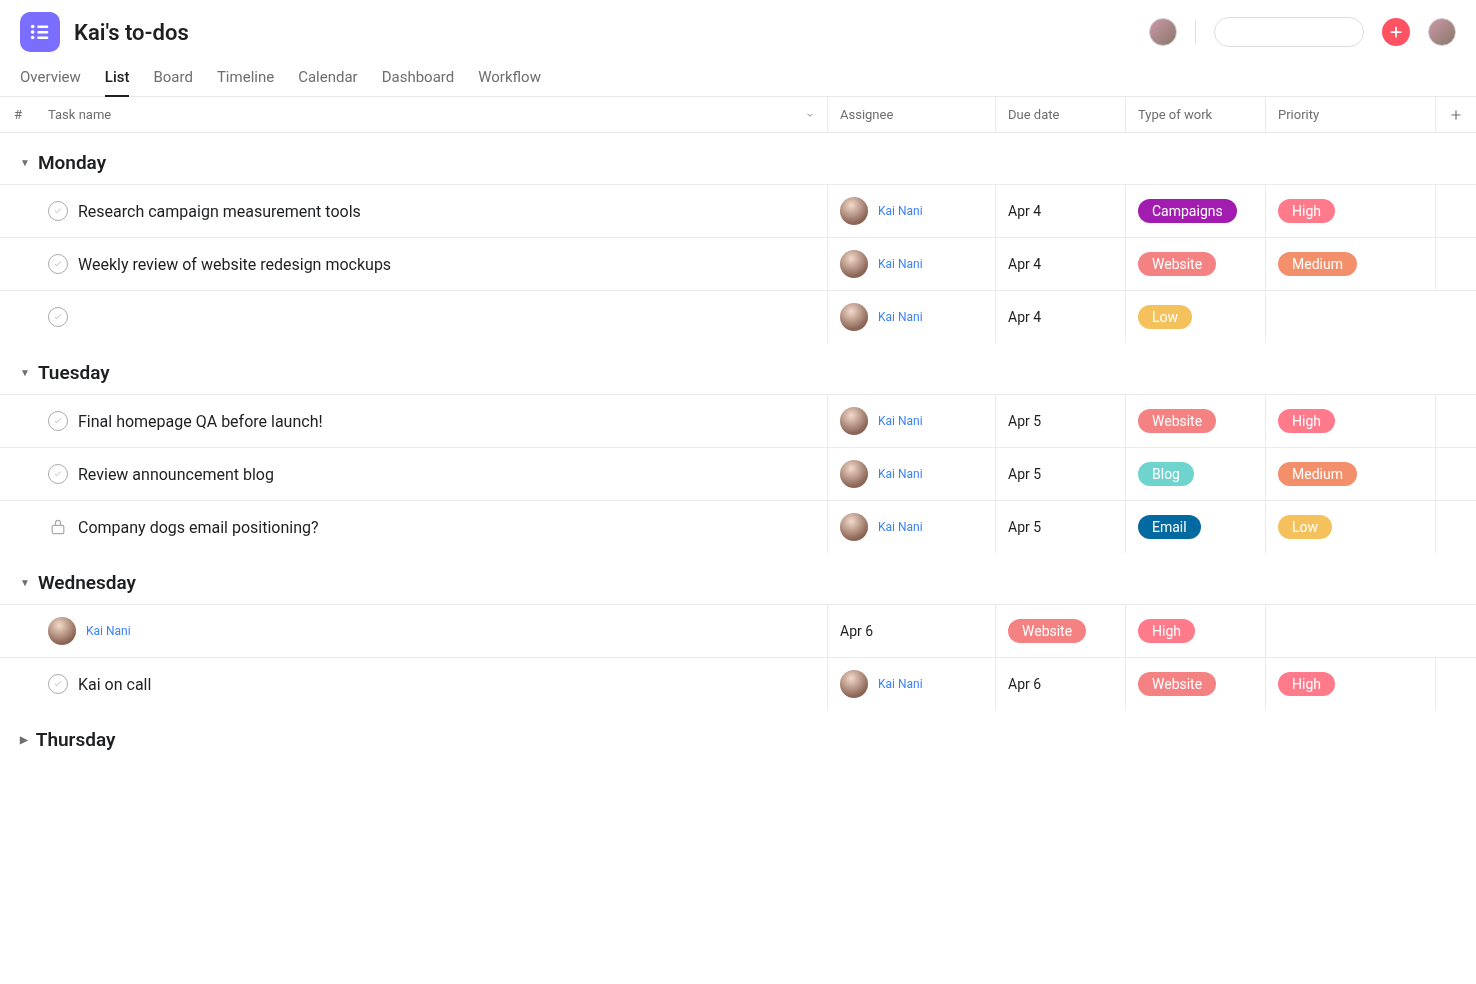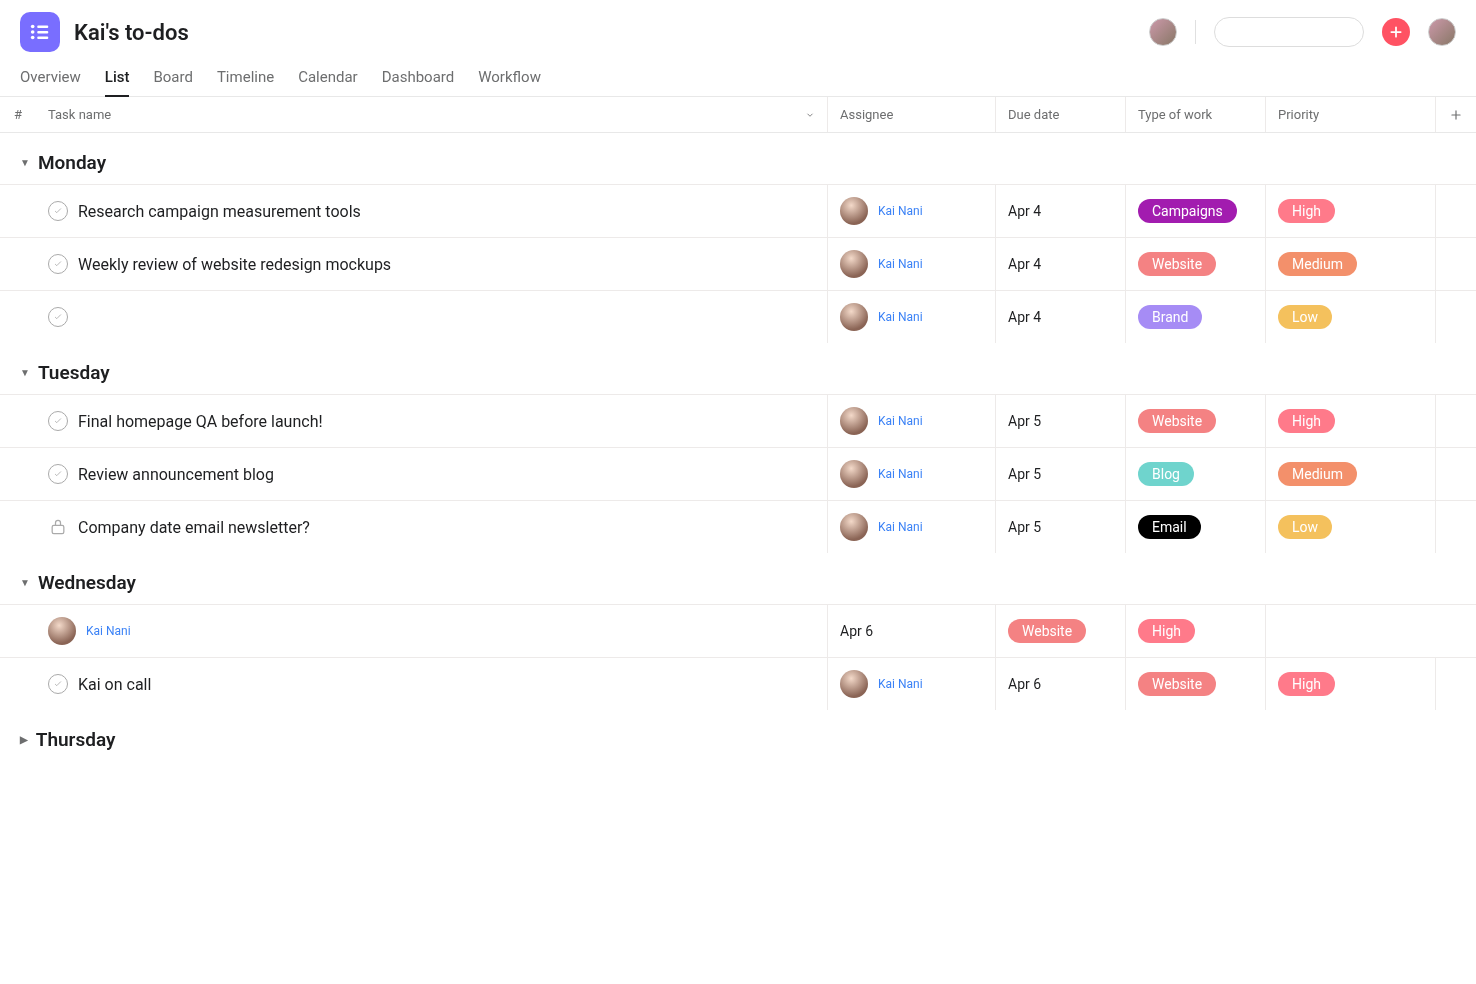--- a/index.html
+++ b/index.html
@@ -174,23 +174,20 @@
             <path d="M5 12l4 4 10-10" stroke="#aaa" stroke-width="2" fill="none"></path>
           </svg>
         </span>
       </div>
       <div class="assignee-cell">
         <span class="row-avatar"></span>
         <span>Kai Nani</span>
       </div>
       <div class="date-cell">Apr 4</div>
       <div>
-        <span class="pill" style="background: rgb(166, 140, 245);">Brand</span>
-      </div>
-      <div>
         <span class="pill" style="background: rgb(244, 193, 93);">Low</span>
       </div>
       <div></div>
     </div>
     <div class="section">
       <span class="chev">▼</span>
       <span>Tuesday</span>
     </div>
     <div class="grid task-row">
       <div></div>
@@ -238,29 +235,29 @@
       </div>
       <div></div>
     </div>
     <div class="grid task-row">
       <div></div>
       <div class="task-name-cell">
         <span class="approval"><svg width="20" height="20" viewBox="0 0 24 24">
             <rect x="5" y="10" width="14" height="10" rx="2" stroke="#aaa" stroke-width="1.5" fill="none"></rect>
             <path d="M9 10V7a3 3 0 016 0v3" stroke="#aaa" stroke-width="1.5" fill="none"></path>
           </svg></span>
-        <span>Company date email newsletter?</span>
+        <span>Company dogs email positioning?</span>
       </div>
       <div class="assignee-cell">
         <span class="row-avatar"></span>
         <span>Kai Nani</span>
       </div>
       <div class="date-cell">Apr 5</div>
       <div>
-        <span class="pill" style="background: #000000;">Email</span>
+        <span class="pill" style="background: #0369a1;">Email</span>
       </div>
       <div>
         <span class="pill" style="background: rgb(244, 193, 93);">Low</span>
       </div>
       <div></div>
     </div>
     <div class="section">
       <span class="chev">▼</span>
       <span>Wednesday</span>
     </div>

